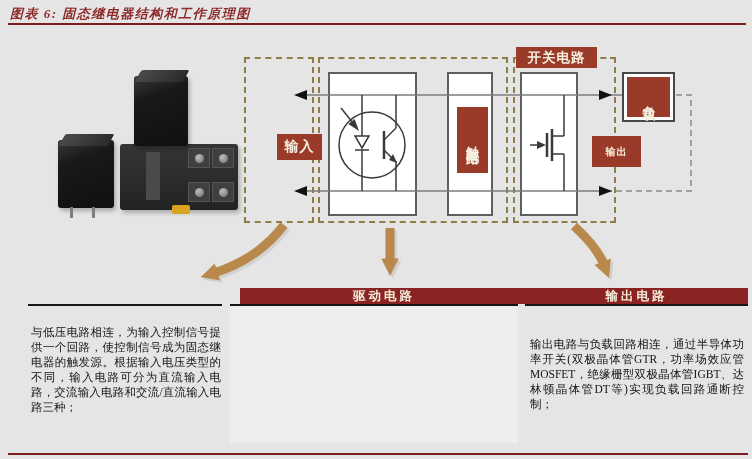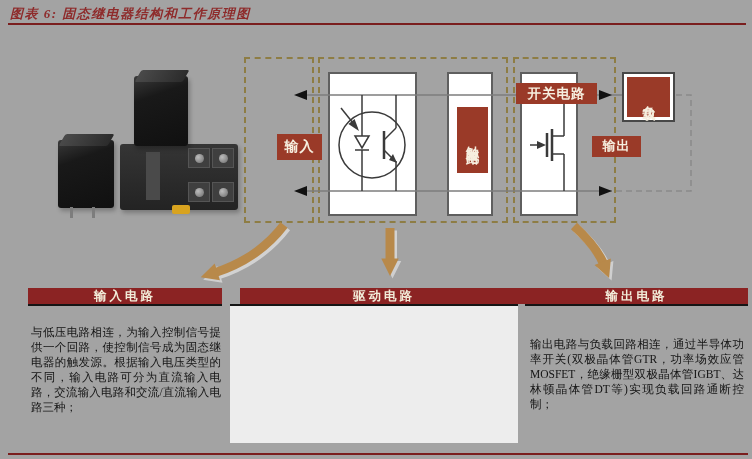--- a/index.html
+++ b/index.html
@@ -1,19 +1,19 @@
 <!DOCTYPE html>
 <html><head>
 <meta charset="utf-8">
 <style>
   * { margin:0; padding:0; box-sizing:border-box; }
   html,body { background:#fff; }
   body { font-family:"Liberation Serif", serif; }
   #canvas {
-    position:relative; width:752px; height:459px; background:#a3a3a3;
+    position:relative; width:752px; height:459px; background:#e5e5e5;
     overflow:hidden; font-family:"Liberation Serif", serif;
   }
   .abs { position:absolute; }
 
   
   .fig-title {
     left:10px; top:5px; font-size:13px; font-weight:bold; font-style:italic;
     color:#8e2b2b; letter-spacing:1.5px; white-space:nowrap;
   }
   .title-rule { left:8px; top:23px; width:738px; height:2px; background:#7a1e1e; }
@@ -170,29 +170,28 @@
       <path d="M390 228 V262" marker-end="url(#mgray)"></path>
       <path d="M574 226 Q597 247 604 265" marker-end="url(#mgray)"></path>
     </g>
     <g stroke="#b8894a" stroke-width="9" fill="none">
       <path d="M284 225 Q258 259 214 273" marker-end="url(#mgold)"></path>
       <path d="M390 228 V262" marker-end="url(#mgold)"></path>
       <path d="M574 226 Q597 247 604 265" marker-end="url(#mgold)"></path>
     </g>
   </svg>
 
-  <div class="abs red-label" style="left:516px; top:47px; width:81px; height:21px; font-size:13.5px;margin-top:36px;">开关电路</div>
+  <div class="abs red-label" style="left:516px; top:47px; width:81px; height:21px; font-size:13.5px;">开关电路</div>
   <div class="abs red-label" style="left:277px; top:134px; width:45px; height:26px; font-size:14px;">输入</div>
   <div class="abs red-label vert" style="left:457px; top:107px; width:31px; height:66px; font-size:13px;">触发电路</div>
-  <div class="abs red-label" style="left:592px; top:136px; width:49px; height:21px; font-size:13px;font-family:Liberation Mono, monospace;">输出</div>
+  <div class="abs red-label" style="left:592px; top:136px; width:49px; height:31px; font-size:10px;">输出</div>
   <div class="abs load-outer" style="left:622px; top:72px; width:53px; height:50px;">
     <div class="load-inner">负载</div>
   </div>
 
-  <div class="abs col-header" style="left:28px; top:288px; width:194px;">输入电路</div>
   <div class="abs col-underline" style="left:28px; top:304px; width:194px;"></div>
 
   <div class="abs col-header" style="left:240px; top:288px; width:288px;">驱动电路</div>
   <div class="abs col-underline" style="left:230px; top:304px; width:288px;"></div>
 
   <div class="abs col-header" style="left:525px; top:288px; width:223px;">输出电路</div>
   <div class="abs col-underline" style="left:525px; top:304px; width:223px;"></div>
 
   <div class="abs col2-bg" style="left:230px; top:306px; width:288px; height:137px;"></div>
 

